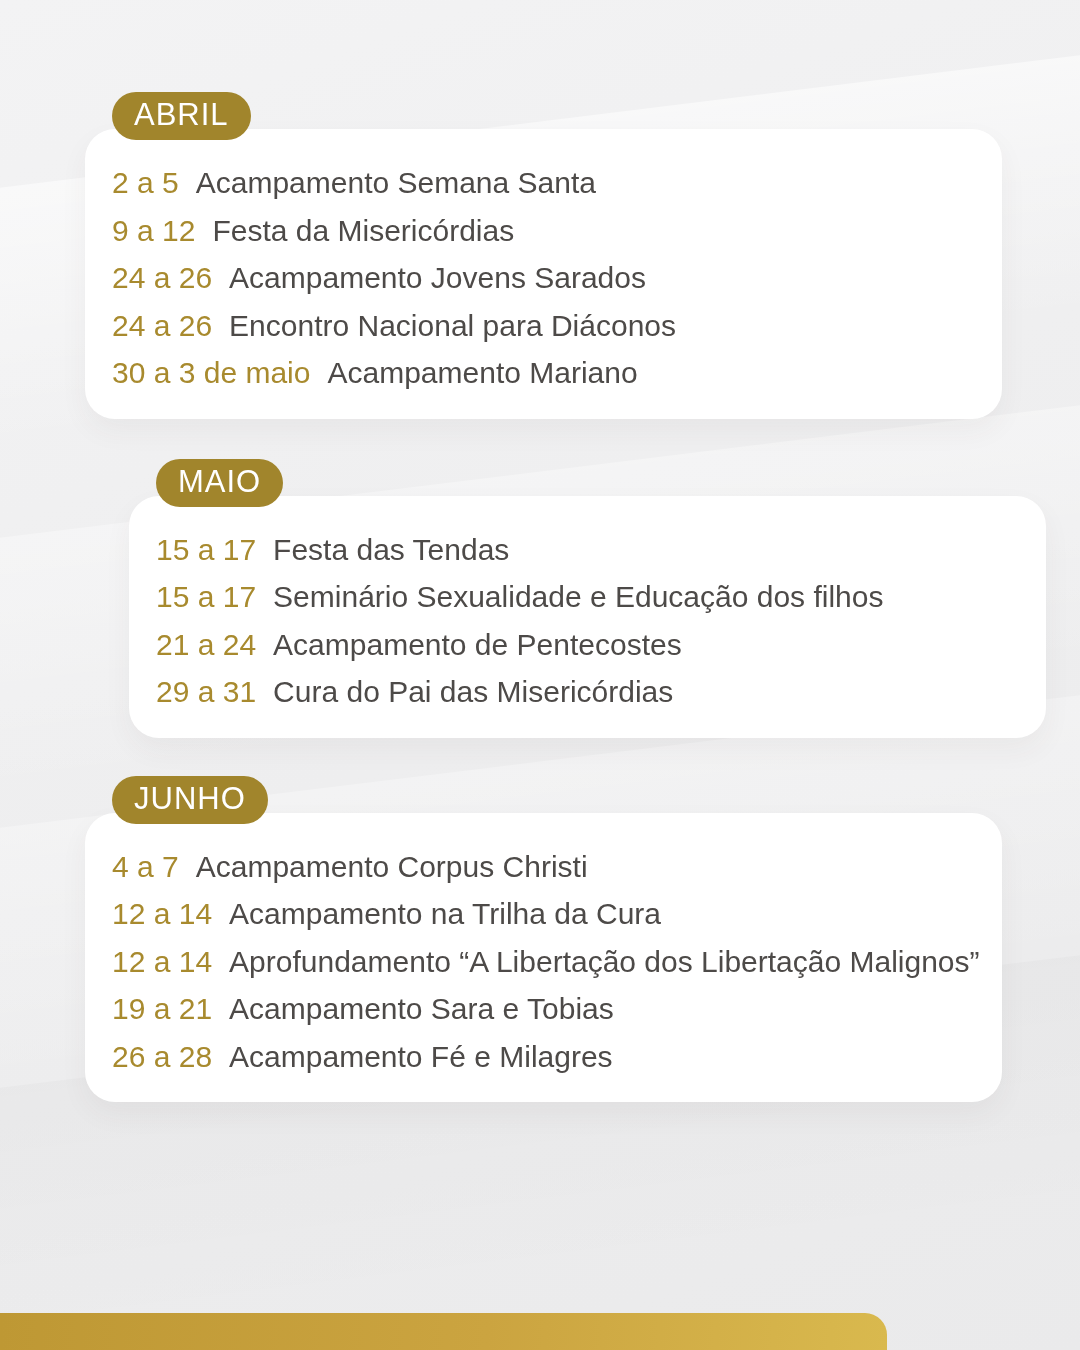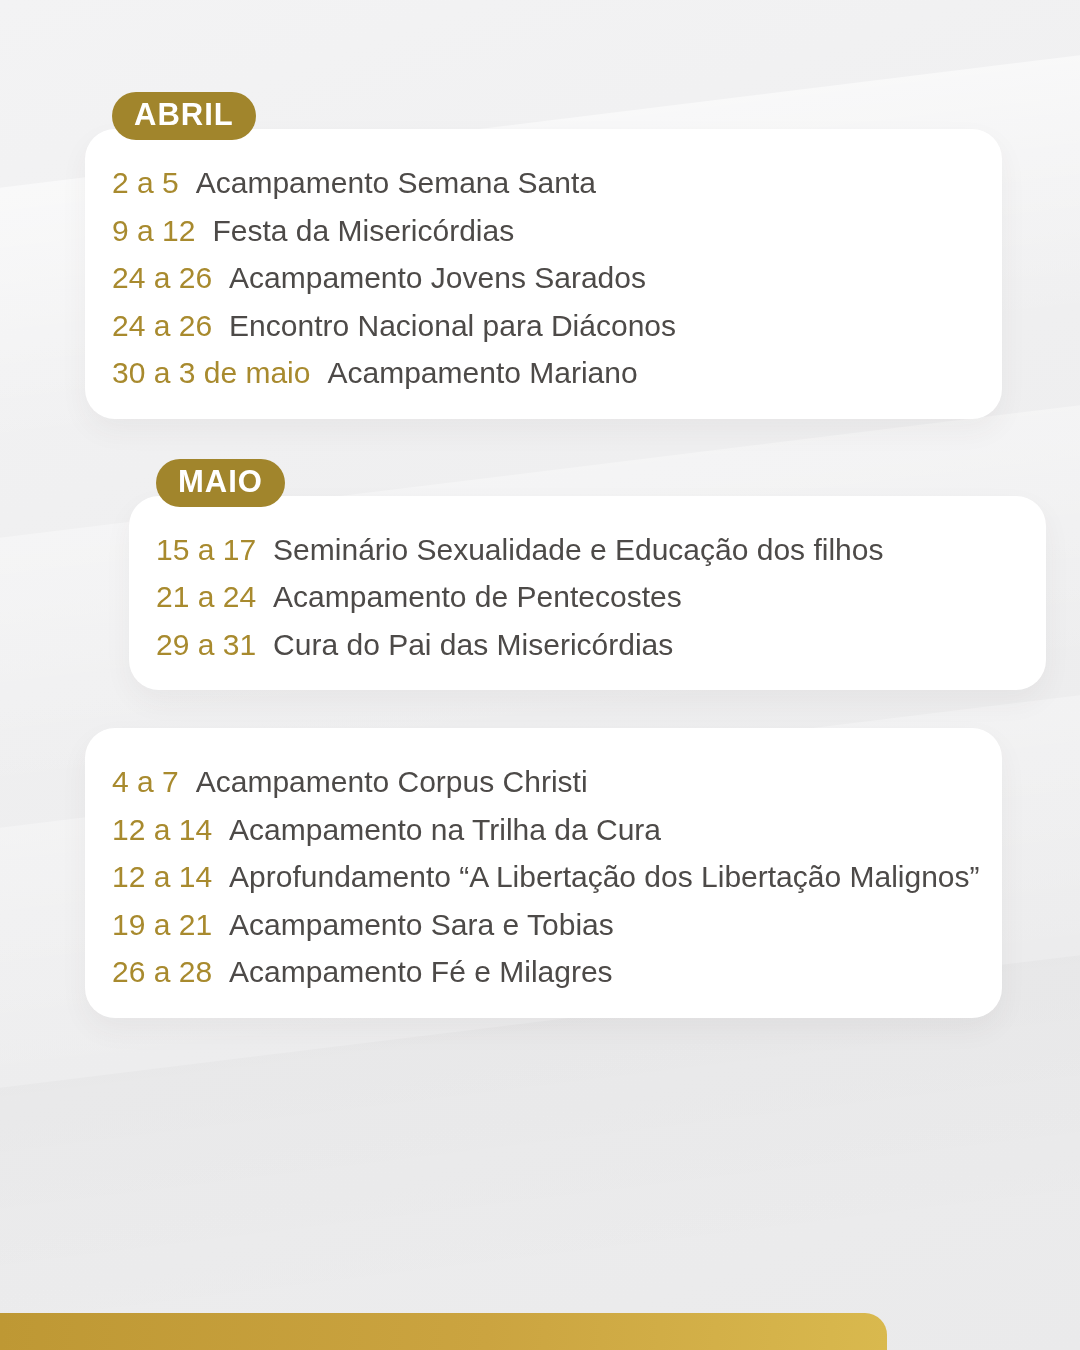--- a/index.html
+++ b/index.html
@@ -21,21 +21,21 @@
   .month-section{position:relative;z-index:1;margin-left:85px;width:917px;}
   .ms-abril{margin-top:92px;}
   .ms-maio{margin-top:40px;padding-left:44px;}
   .ms-junho{margin-top:38px;}
 
   .badge{
     position:relative;z-index:2;
     display:inline-block;
     margin-left:27px;margin-bottom:-21px;
     background:#A1852C;color:#ffffff;
-    font-weight:bold;font-size:31px;line-height:1;
+    font-weight:normal;font-size:31px;line-height:1;
     letter-spacing:1px;
     padding:7px 22px 10px;
     border-radius:26px;
   }
 
   .card{
     position:relative;z-index:1;
     background:#ffffff;
     border-radius:30px;
     padding:30px 24px 22px 27px;
@@ -96,32 +96,38 @@
       </div>
     </div>
   </section>
 
   <section class="month-section ms-maio">
     <div class="badge">
       <span>MAIO</span>
     </div>
     <div class="card">
       <div class="event-row">
+        <span class="event-dates">15 a 17</span><span class="event-title">Festa das Tendas</span>
+      </div>
+      <div class="event-row">
         <span class="event-dates">15 a 17</span><span class="event-title">Seminário Sexualidade e Educação dos filhos</span>
       </div>
       <div class="event-row">
         <span class="event-dates">21 a 24</span><span class="event-title">Acampamento de Pentecostes</span>
       </div>
       <div class="event-row">
         <span class="event-dates">29 a 31</span><span class="event-title">Cura do Pai das Misericórdias</span>
       </div>
     </div>
   </section>
 
   <section class="month-section ms-junho">
+    <div class="badge">
+      <span>JUNHO</span>
+    </div>
     <div class="card">
       <div class="event-row">
         <span class="event-dates">4 a 7</span><span class="event-title">Acampamento Corpus Christi</span>
       </div>
       <div class="event-row">
         <span class="event-dates">12 a 14</span><span class="event-title">Acampamento na Trilha da Cura</span>
       </div>
       <div class="event-row">
         <span class="event-dates">12 a 14</span><span class="event-title">Aprofundamento “A Libertação dos Libertação Malignos”</span>
       </div>

